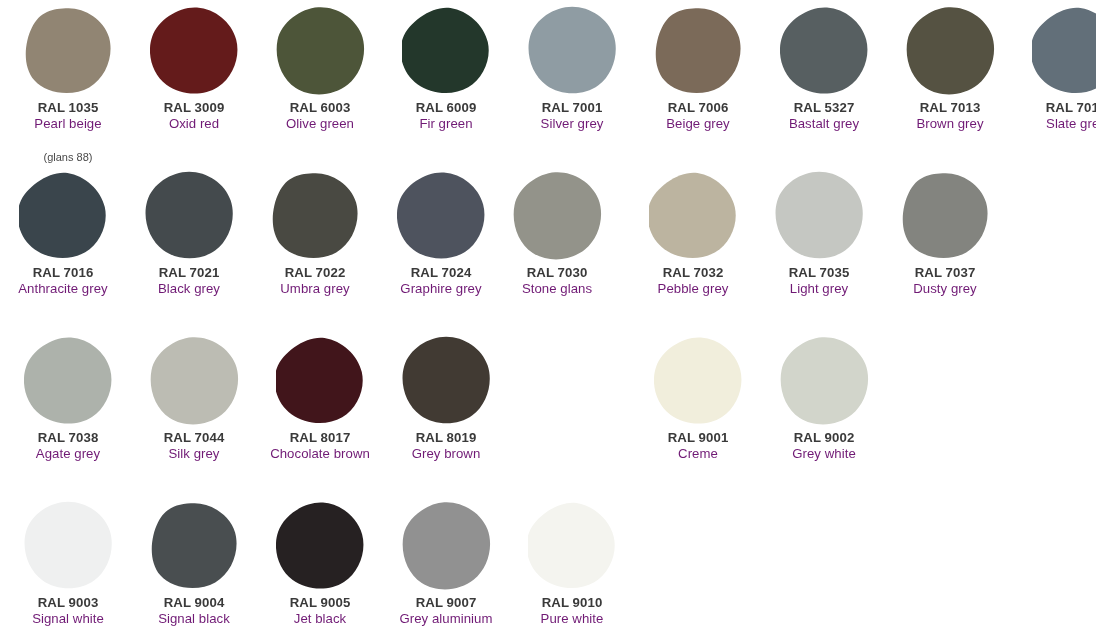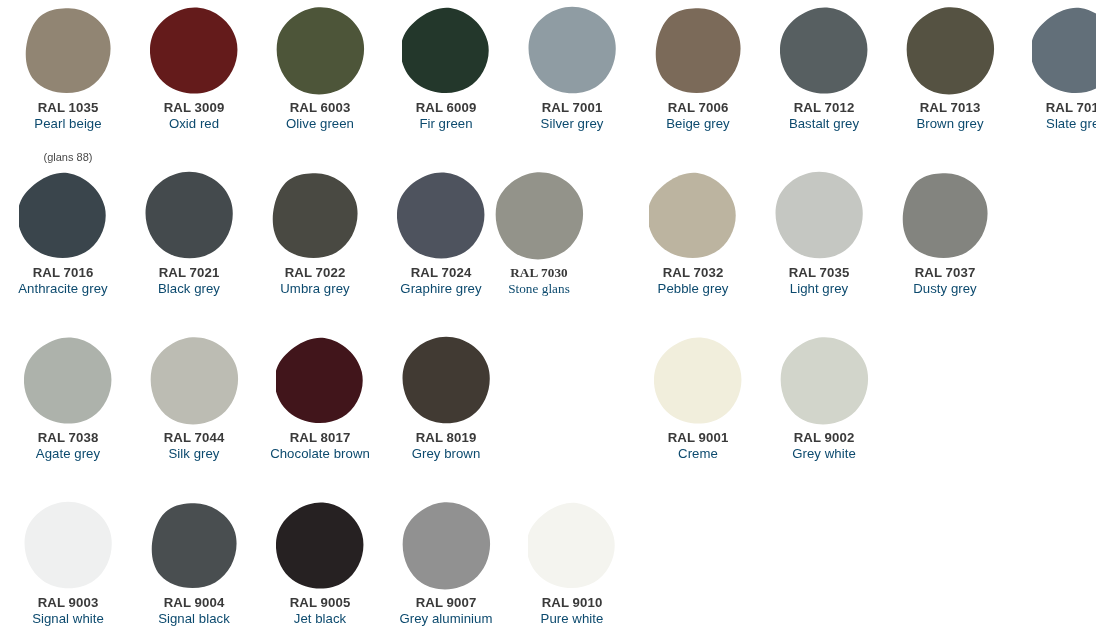--- a/index.html
+++ b/index.html
@@ -65,21 +65,21 @@
     letter-spacing: 0.1px;
     color: #3a3a3a;
     white-space: nowrap;
   }
 
   .ral-name {
     display: block;
     font-size: 13.2px;
     font-weight: normal;
     letter-spacing: 0.05px;
-    color: #0c4a6e;
+    color: #701a75;
     white-space: nowrap;
   }
 
   .ral-note {
     display: block;
     font-size: 11px;
     font-weight: normal;
     color: #4a4a4a;
     white-space: nowrap;
     margin-top: 19px;
@@ -157,21 +157,21 @@
           <span class="ral-name">Beige grey</span>
         </div>
       </div>
       <div class="swatch-cell" style="left: 761px;">
         <div class="blob-wrap">
           <svg class="blob" viewBox="0 0 100 100">
             <path d="M52.8,1.8C72.9,3.2,91.7,18.4,96.8,37.6C101.9,56.8,93.3,80,76.4,90.9C59.5,101.8,34.3,100.4,18.4,88.4C2.5,76.4,-4.1,53.8,2.4,34.6C8.9,15.4,32.7,0.4,52.8,1.8Z" fill="#575f61"></path>
           </svg>
         </div>
         <div class="labels">
-          <span class="ral-code">RAL 7012</span>
+          <span class="ral-code">RAL 5327</span>
           <span class="ral-name">Bastalt grey</span>
         </div>
       </div>
       <div class="swatch-cell" style="left: 887px;">
         <div class="blob-wrap">
           <svg class="blob" viewBox="0 0 100 100">
             <path d="M47.5,1.5C67.3,0.3,88.5,12.8,95.9,31.5C103.3,50.2,96.9,75.1,80.8,88.3C64.7,101.5,38.9,102.9,22.2,92.1C5.5,81.3,-2.1,58.3,1.7,38.5C5.5,18.7,27.7,2.7,47.5,1.5Z" fill="#555242"></path>
           </svg>
         </div>
         <div class="labels">
@@ -229,21 +229,21 @@
         <div class="blob-wrap">
           <svg class="blob" viewBox="0 0 100 100">
             <path d="M52.8,1.8C72.9,3.2,91.7,18.4,96.8,37.6C101.9,56.8,93.3,80,76.4,90.9C59.5,101.8,34.3,100.4,18.4,88.4C2.5,76.4,-4.1,53.8,2.4,34.6C8.9,15.4,32.7,0.4,52.8,1.8Z" fill="#4e535e"></path>
           </svg>
         </div>
         <div class="labels">
           <span class="ral-code">RAL 7024</span>
           <span class="ral-name">Graphire grey</span>
         </div>
       </div>
-      <div class="swatch-cell" style="left: 476px; font-family: Liberation Serif, serif;">
+      <div class="swatch-cell" style="left: 494px;">
         <div class="blob-wrap">
           <svg class="blob" viewBox="0 0 100 100">
             <path d="M47.5,1.5C67.3,0.3,88.5,12.8,95.9,31.5C103.3,50.2,96.9,75.1,80.8,88.3C64.7,101.5,38.9,102.9,22.2,92.1C5.5,81.3,-2.1,58.3,1.7,38.5C5.5,18.7,27.7,2.7,47.5,1.5Z" fill="#93938a"></path>
           </svg>
         </div>
         <div class="labels">
           <span class="ral-code">RAL 7030</span>
           <span class="ral-name">Stone glans</span>
         </div>
       </div>

